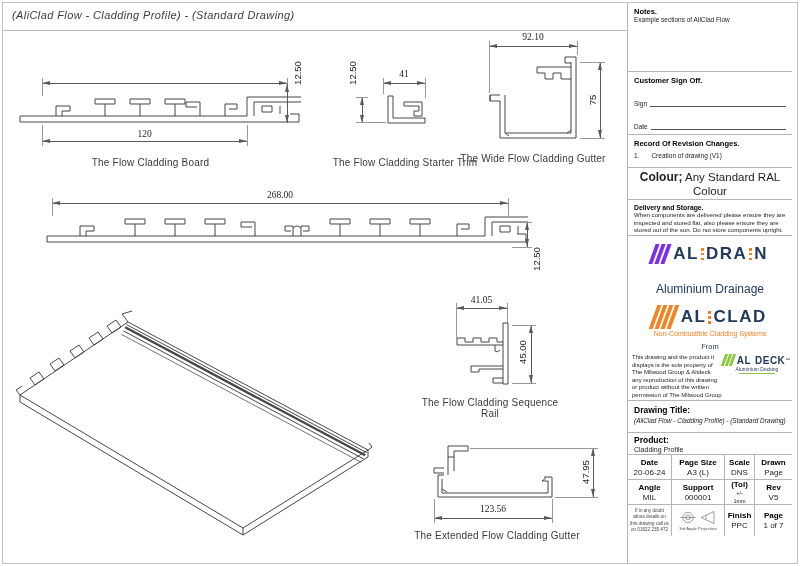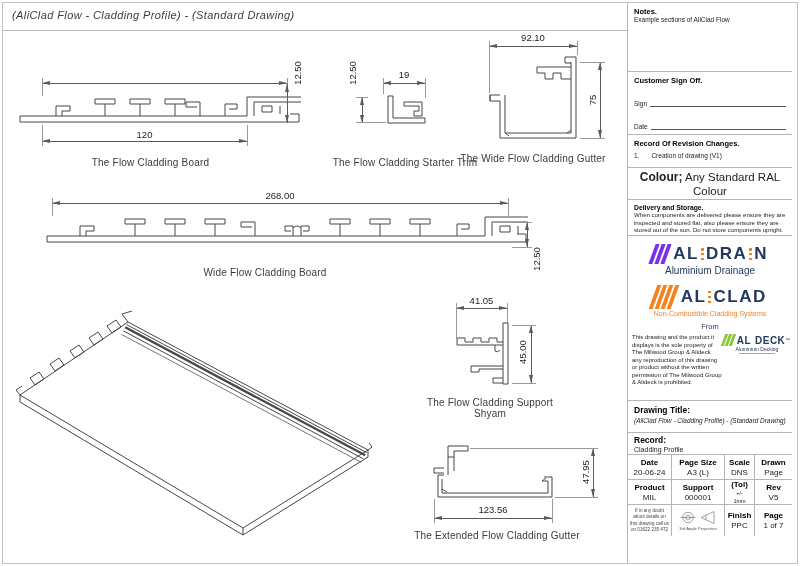--- a/index.html
+++ b/index.html
@@ -3,21 +3,21 @@
 <meta charset="utf-8">
 <style>
   html,body{margin:0;padding:0;background:#e8e8e8;}
   .sheet{position:relative;width:800px;height:566px;background:#fff;font-family:"Liberation Sans",sans-serif;overflow:hidden;}
   .frame{position:absolute;left:2px;top:2px;right:2px;bottom:2px;border:1px solid #c2c2c2;}
   .sheet-title{position:absolute;left:12px;top:9px;font-size:11px;font-style:italic;color:#3c3c3c;letter-spacing:.4px;}
   .titleline{position:absolute;left:3px;top:30px;width:625px;height:1px;background:#b9b9b9;}
   .vsep{position:absolute;left:627px;top:3px;width:1px;height:560px;background:#b5b5b5;}
 
   
-  .dlab{position:absolute;font-size:9.5px;color:#222;text-align:center;}
+  .dlab{position:absolute;font-size:9.5px;color:#222;text-align:center;font-family:Liberation Serif, serif;}
   .vlab{position:absolute;font-size:9.5px;color:#222;white-space:nowrap;transform:translate(-50%,-50%) rotate(-90deg);}
   .cap{position:absolute;font-size:10px;color:#3a3a3a;text-align:center;letter-spacing:.2px;}
   .hdim{position:absolute;height:0;border-top:1px solid #5a5a5a;}
   .hdim::before{content:"";position:absolute;left:0;top:-3px;border-top:2.5px solid transparent;border-bottom:2.5px solid transparent;border-right:8px solid #5a5a5a;}
   .hdim::after{content:"";position:absolute;right:0;top:-3px;border-top:2.5px solid transparent;border-bottom:2.5px solid transparent;border-left:8px solid #5a5a5a;}
   .vdim{position:absolute;width:0;border-left:1px solid #5a5a5a;}
   .vdim::before{content:"";position:absolute;top:0;left:-3px;border-left:2.5px solid transparent;border-right:2.5px solid transparent;border-bottom:8px solid #5a5a5a;}
   .vdim::after{content:"";position:absolute;bottom:0;left:-3px;border-left:2.5px solid transparent;border-right:2.5px solid transparent;border-top:8px solid #5a5a5a;}
   .extv{position:absolute;width:1px;background:#999;}
   .exth{position:absolute;height:1px;background:#999;}
@@ -76,21 +76,21 @@
   <span class="dlab" style="left:42px;top:129px;width:205px;">120</span>
   <div class="hdim" style="left:42px;top:141px;width:205px;"></div>
   <div class="extv" style="left:42px;top:125px;height:21px;"></div>
   <div class="extv" style="left:247px;top:125px;height:21px;"></div>
   <span class="cap" style="left:33px;top:157px;width:235px;">The Flow Cladding Board</span>
 
   <span class="vlab" style="left:352px;top:73px;">12.50</span>
   <div class="vdim" style="left:362px;top:97px;height:26px;"></div>
   <div class="exth" style="left:356px;top:97px;width:12px;"></div>
   <div class="exth" style="left:356px;top:122px;width:30px;"></div>
-  <span class="dlab" style="left:383px;top:69px;width:42px;">19</span>
+  <span class="dlab" style="left:383px;top:69px;width:42px;">41</span>
   <div class="hdim" style="left:383px;top:83px;width:42px;"></div>
   <div class="extv" style="left:383px;top:78px;height:16px;"></div>
   <div class="extv" style="left:425px;top:78px;height:20px;"></div>
   <svg class="prof" style="position:absolute;left:380px;top:92px;" width="50" height="36" viewBox="0 0 50 36">
     <path d="M8,4 V31 H45 V26 H13 V4 Z"></path>
     <path d="M24,10 H42 V24 H34 V19 H39 V14 H24 Z"></path>
   </svg>
   <span class="cap" style="left:325px;top:157px;width:160px;">The Flow Cladding Starter Trim</span>
 
   <span class="dlab" style="left:489px;top:32px;width:88px;">92.10</span>
@@ -125,21 +125,20 @@
     <path d="M248,22 V12 H240 V17 H246 M256,22 V12 H264 V17 H258 M248,14 Q252,10 256,14"></path>
     <path d="M295,22 V10 M285,10 V5 H305 V10 H285"></path>
     <path d="M335,22 V10 M325,10 V5 H345 V10 H325"></path>
     <path d="M375,22 V10 M365,10 V5 H385 V10 H365"></path>
     <path d="M412,22 V10 H424 V15 H416"></path>
   </svg>
   <div class="vdim" style="left:527px;top:222px;height:25px;"></div>
   <div class="exth" style="left:512px;top:222px;width:20px;"></div>
   <div class="exth" style="left:512px;top:247px;width:20px;"></div>
   <span class="vlab" style="left:536px;top:259px;">12.50</span>
-  <span class="cap" style="left:145px;top:267px;width:240px;">Wide Flow Cladding Board</span>
 
   <svg class="prof" style="position:absolute;left:15px;top:295px;" width="360" height="245" viewBox="0 0 360 245">
     <polygon points="113,27 353,155 228,233 5,100"></polygon>
     <path d="M353,155 l0,7 L228,240 l0,-7 M228,240 L5,107 l0,-7"></path>
     <line x1="111.6" y1="29.6" x2="351.6" y2="157.6"></line>
     <line x1="110.2" y1="32.3" x2="350.2" y2="160.3" style="stroke-width:2.4;"></line>
     <line x1="108.3" y1="35.8" x2="348.3" y2="163.8"></line>
     <line x1="106.4" y1="39.4" x2="346.4" y2="167.4" style="stroke-width:.75;"></line>
     <path d="M20,90 l-5,-7 l9,-6 l5,7 Z"></path>
     <path d="M40,76 l-5,-7 l9,-6 l5,7 Z"></path>
@@ -157,21 +156,21 @@
     <path d="M50,3 H55 V64 H50 Z"></path>
     <path d="M50,25 H4 V18 H12 V22 H20 V18 H28 V22 H36 V18 H44 V22 H50"></path>
     <path d="M42,25 V31 Q45,33 47,30"></path>
     <path d="M50,46 H18 V52 H26 V49 H50"></path>
     <path d="M50,58 H40 V63 H50"></path>
   </svg>
   <div class="vdim" style="left:531px;top:325px;height:58px;"></div>
   <div class="exth" style="left:512px;top:325px;width:24px;"></div>
   <div class="exth" style="left:512px;top:383px;width:24px;"></div>
   <span class="vlab" style="left:522px;top:352px;">45.00</span>
-  <span class="cap" style="left:415px;top:397px;width:150px;">The Flow Cladding Support Shyam</span>
+  <span class="cap" style="left:415px;top:397px;width:150px;">The Flow Cladding Sequence Rail</span>
 
   <svg class="prof" style="position:absolute;left:430px;top:443px;" width="125" height="56" viewBox="0 0 125 56">
     <path d="M18,3 H38 V8 H24 V14 H18 Z"></path>
     <path d="M18,14 V32 M24,14 V28"></path>
     <path d="M14,25 H4 V30 H14"></path>
     <path d="M8,32 V54 H122 V34 H114 M8,32 H14"></path>
     <path d="M12,36 V50 H118 V38 H112"></path>
     <path d="M112,38 l4,-3 M12,46 l5,3"></path>
   </svg>
   <div class="vdim" style="left:593px;top:448px;height:49px;"></div>
@@ -230,21 +229,21 @@
               <i></i>
               <i></i>
               <i></i>
             </span>
           <span>AL</span>
             <span class="di" style="height:13px;"></span>
             <span>DRA</span>
             <span class="di" style="height:13px;"></span>
             <span>N</span>
         </div>
-        <div class="tag" style="font-size:10px;margin-top:1px;">Aluminium Drainage</div>
+        <div class="tag" style="font-size:12px;margin-top:18px;">Aluminium Drainage</div>
       </div>
 
       <div style="margin-top:9px;">
         <div class="wm" style="font-size:17px;">
           <span class="stripes" style="height:24px;">
               <i style="background:#f58220;"></i>
               <i style="background:#f58220;"></i>
               <i style="background:#f58220;"></i>
               <i style="background:#f58220;"></i>
             </span>
@@ -274,21 +273,21 @@
         </div>
       </div>
     </div>
 
     <div class="sec" style="height:32px;">
       <div class="h1" style="font-size:8.5px;">Drawing Title:</div>
       <div class="bd" style="font-style:italic;font-size:6.4px;margin-top:2px;">(AliClad Flow - Cladding Profile) - (Standard Drawing)</div>
     </div>
 
     <div class="sec" style="height:22px;padding-top:2px;">
-      <div class="h1" style="font-size:8.5px;">Record:</div>
+      <div class="h1" style="font-size:8.5px;">Product:</div>
       <div class="bd" style="font-size:7px;">Cladding Profile</div>
     </div>
 
     <div class="tb">
       <div class="tc">
           <span class="tl">Date</span>
           <span class="tv">20-06-24</span>
         </div>
       <div class="tc">
           <span class="tl">Page Size</span>
@@ -297,21 +296,21 @@
       <div class="tc">
           <span class="tl">Scale</span>
           <span class="tv">DNS</span>
         </div>
       <div class="tc">
           <span class="tl">Drawn</span>
           <span class="tv">Page</span>
         </div>
 
       <div class="tc">
-          <span class="tl">Product</span>
+          <span class="tl">Angle</span>
           <span class="tv">MIL</span>
         </div>
       <div class="tc">
           <span class="tl">Support</span>
           <span class="tv">000001</span>
         </div>
       <div class="tc">
           <span class="tl">(Tol)</span>
           <span class="tvs">+/-</span>
           <span class="tvs">1mm</span>

